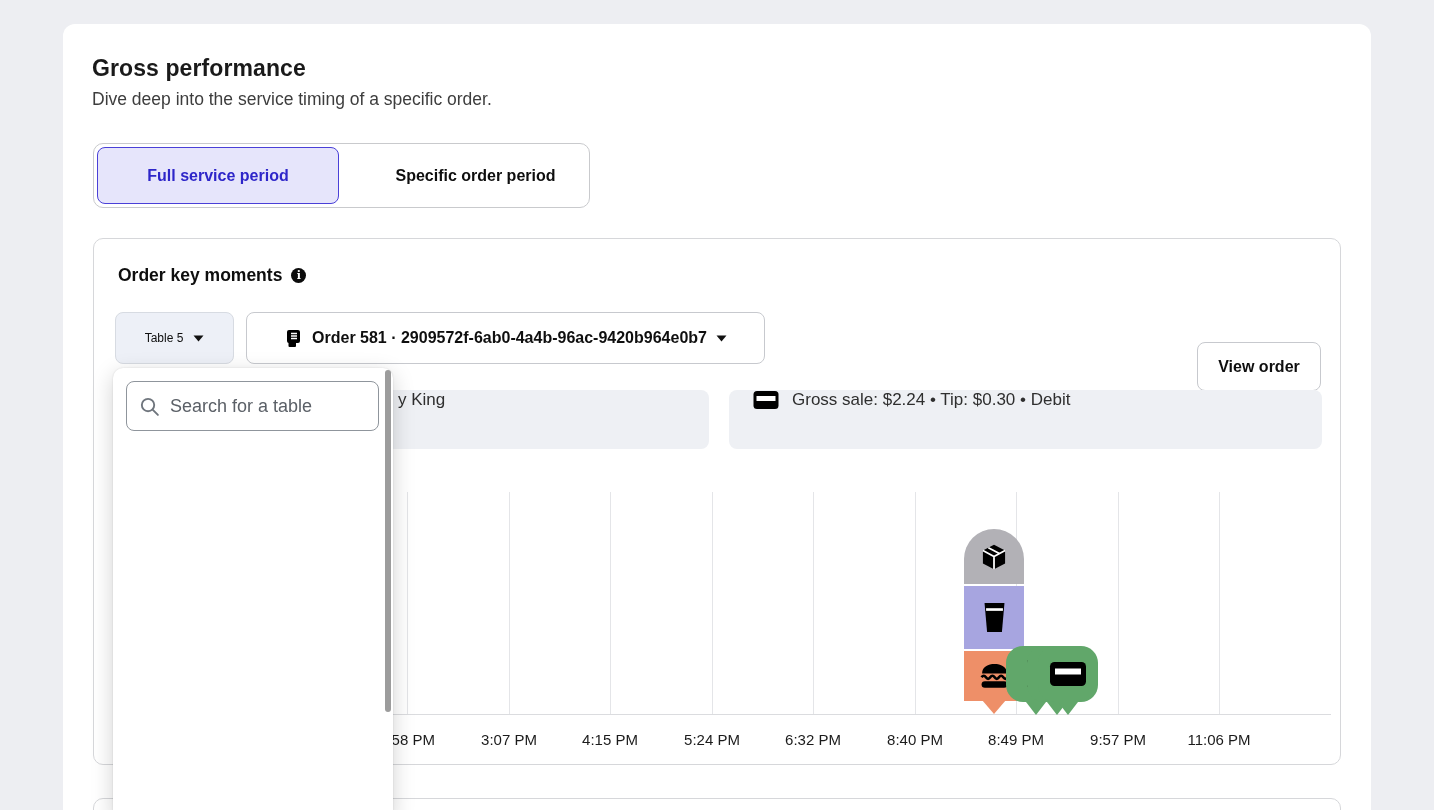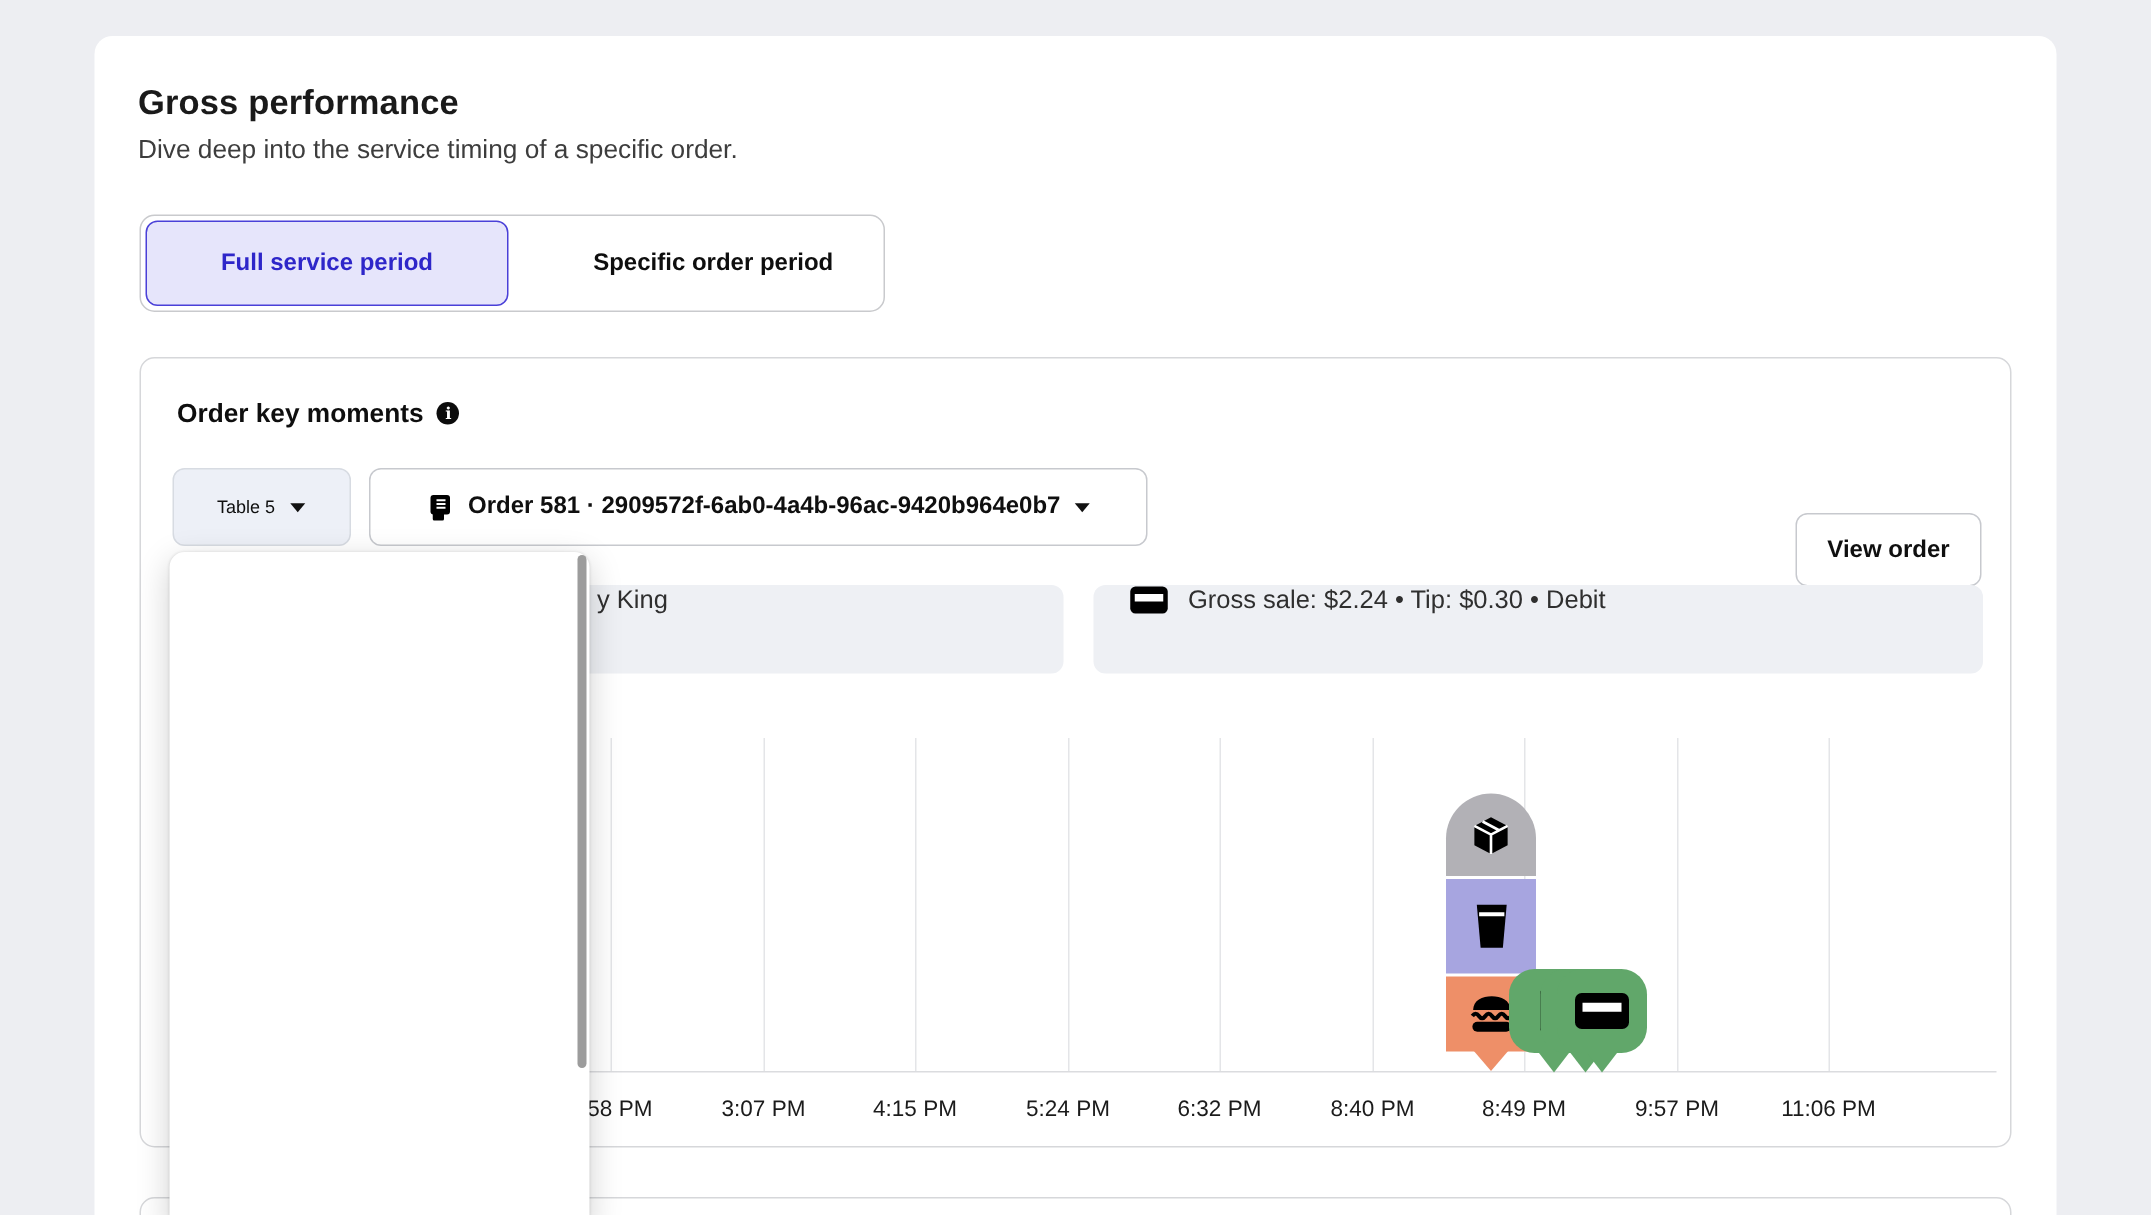--- a/index.html
+++ b/index.html
@@ -200,20 +200,27 @@
       <span class="tick tk5">8:40 PM</span>
       <span class="tick tk6">8:49 PM</span>
       <span class="tick tk7">9:57 PM</span>
       <span class="tick tk8">11:06 PM</span>
     </section>
 
     <section class="next-card"></section>
   </div>
 
   <div class="dropdown">
+    <div class="search-wrap">
+      <svg width="21" height="21" viewBox="0 0 20 20" fill="none" stroke="#6f757d" stroke-width="1.8" stroke-linecap="round">
+        <circle cx="8.6" cy="8.6" r="5.9"></circle>
+          <path d="M13.2 13.2 L18 18"></path>
+      </svg>
+      <input type="text" placeholder="Search for a table" style="">
+    </div>
 
     <div class="opt-row" style="top:439px">
       
       
     </div>
 
     <div class="scroll-thumb"></div>
   </div>
 </div>
 

